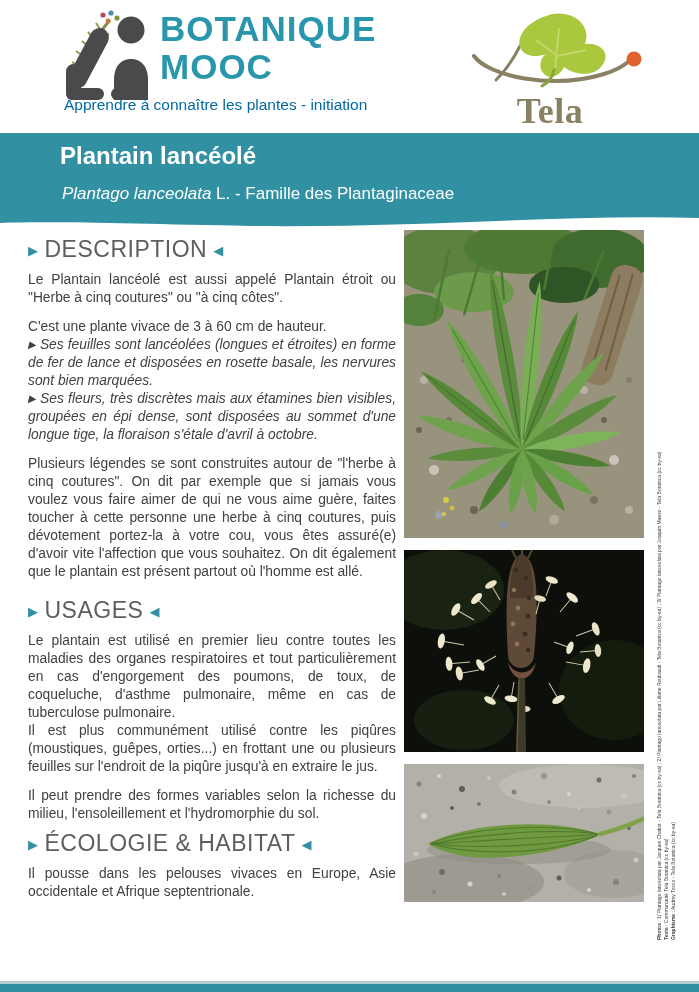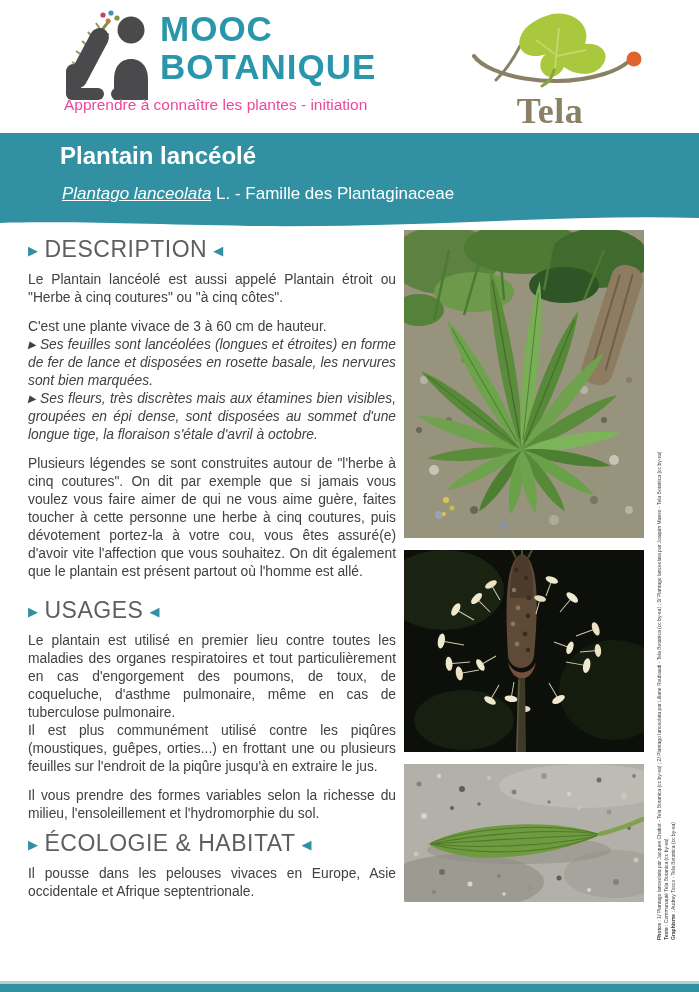--- a/index.html
+++ b/index.html
@@ -4,33 +4,33 @@
 <style>
   html,body{margin:0;padding:0;}
   body{
     width:699px;height:992px;position:relative;background:#ffffff;overflow:hidden;
     font-family:"Liberation Sans", sans-serif;color:var(--body_gray,#414042);
   }
   
   .mooc-logo{position:absolute;left:58px;top:8px;width:96px;height:92px;}
   .mooc-title{position:absolute;left:160px;top:10px;line-height:38px;font-size:35px;
     font-weight:bold;color:var(--mooc_teal,#2a96ab);letter-spacing:1px;}
-  .tagline{position:absolute;left:64px;top:96px;width:350px;font-size:15.5px;color:#ec4899;}
+  .tagline{position:absolute;left:64px;top:96px;width:350px;font-size:15.5px;color:#0369a1;}
   .tela-logo{position:absolute;left:452px;top:10px;width:196px;height:112px;text-align:center;}
   .tela-name{font-family:"Liberation Serif", serif;font-size:36px;color:var(--tela_olive,#8a8164);
     font-weight:bold;letter-spacing:0.5px;margin-top:-2px;}
   .tela-i{position:relative;}
   .tela-i .idot{position:absolute;left:1px;top:4px;width:5px;height:5px;border-radius:50%;
     background:var(--dot_orange,#e0632f);}
   
   .band{position:absolute;left:0;top:133px;width:699px;height:80px;background:var(--teal,#3191a3);}
   .band-wave{position:absolute;left:0;top:213px;width:699px;height:18px;display:block;}
   .band-title{position:absolute;left:60px;top:142px;font-size:24px;font-weight:bold;color:#ffffff;}
   .band-sub{position:absolute;left:62px;top:184px;font-size:17px;color:#ffffff;}
-  .band-sub .species{font-style:italic;text-decoration:underline;}
+  .band-sub .species{font-style:italic;}
   
   .col-text{position:absolute;left:28px;top:240px;width:368px;font-size:13.8px;line-height:18px;
     text-align:justify;}
   h2.sec{font-size:23px;font-weight:normal;color:var(--heading_gray,#5d5e60);letter-spacing:0.5px;
     margin:0 0 11px 0;text-align:left;}
   h2.sec .tri{color:var(--teal,#3191a3);font-size:13px;vertical-align:2px;margin:0 6px;}
   h2.sec .tri:first-child{margin-left:0;}
   .col-text p{margin:0 0 11px 0;}
   .col-text p.tight{margin-bottom:0;}
   .col-text p.bullet{margin:0;font-style:italic;}
@@ -65,22 +65,22 @@
     <g fill="#4a494b">
       <rect x="-9" y="-33" width="19" height="66" rx="9.5" transform="translate(30 50) rotate(28)"></rect>
       <rect x="8" y="56" width="15" height="36" rx="7.5"></rect>
       <rect x="8" y="80" width="38" height="12" rx="6"></rect>
       <circle cx="59" cy="86" r="6"></circle>
       <circle cx="73" cy="22" r="13.5"></circle>
       <path d="M56 92 L56 72 C56 57 64 51 73 51 C82 51 90 57 90 72 L90 92 Z"></path>
     </g>
   </svg>
   <div class="mooc-title">
+    <div>BOTANIQUE</div>
     <div>MOOC</div>
-    <div>BOTANIQUE</div>
   </div>
   <div class="tagline">Apprendre à connaître les plantes - initiation</div>
 </div>
 
 <div class="tela-logo">
   <svg width="196" height="78" viewBox="0 0 196 78">
 
     <path d="M22 46 C36 66 100 80 152 64 C162 61 170 57 176 52" stroke="#8a8164" stroke-width="4" fill="none" stroke-linecap="round"></path>
     <path d="M44 70 C56 58 62 48 68 36" stroke="#8a8164" stroke-width="3" fill="none" stroke-linecap="round"></path>
 
@@ -106,21 +106,21 @@
   <p>Le Plantain lancéolé est aussi appelé Plantain étroit ou "Herbe à cinq coutures" ou "à cinq côtes".</p>
   <p class="tight">C'est une plante vivace de 3 à 60 cm de hauteur.</p>
   <p class="bullet"><span class="arrow">▶</span><span>Ses feuilles sont lancéolées (longues et étroites) en forme de fer de lance et disposées en rosette basale, les nervures sont bien marquées.</span></p>
   <p class="bullet"><span class="arrow">▶</span><span>Ses fleurs, très discrètes mais aux étamines bien visibles, groupées en épi dense, sont disposées au sommet d'une longue tige, la floraison s'étale d'avril à octobre.</span></p>
   <p style="margin-top:11px;">Plusieurs légendes se sont construites autour de "l'herbe à cinq coutures". On dit par exemple que si jamais vous voulez vous faire aimer de qui ne vous aime guère, faites toucher à cette personne une herbe à cinq coutures, puis dévotement portez-la à votre cou, vous êtes assuré(e) d'avoir vite l'affection que vous souhaitez. On dit également que le plantain est présent partout où l'homme est allé.</p>
 
   <h2 class="sec usages"><span class="tri">▶</span><span>USAGES</span><span class="tri">◀</span></h2>
 
   <p class="tight">Le plantain est utilisé en premier lieu contre toutes les maladies des organes respiratoires et tout particulièrement en cas d'engorgement des poumons, de toux, de coqueluche, d'asthme pulmonaire, même en cas de tuberculose pulmonaire.</p>
   <p>Il est plus communément utilisé contre les piqûres (moustiques, guêpes, orties...) en frottant une ou plusieurs feuilles sur l'endroit de la piqûre jusqu'à en extraire le jus.</p>
-  <p>Il vous prendre des formes variables selon la richesse du milieu, l'ensoleillement et l'hydromorphie du sol.</p>
+  <p>Il peut prendre des formes variables selon la richesse du milieu, l'ensoleillement et l'hydromorphie du sol.</p>
 
   <h2 class="sec ecolo"><span class="tri">▶</span><span>ÉCOLOGIE &amp; HABITAT</span><span class="tri">◀</span></h2>
 
   <p>Il pousse dans les pelouses vivaces en Europe, Asie occidentale et Afrique septentrionale.</p>
 </div>
 
 <div class="photos">
 
   <svg class="photo" width="240" height="308" viewBox="0 0 240 308">
     <rect width="240" height="308" fill="#98937d"></rect>

